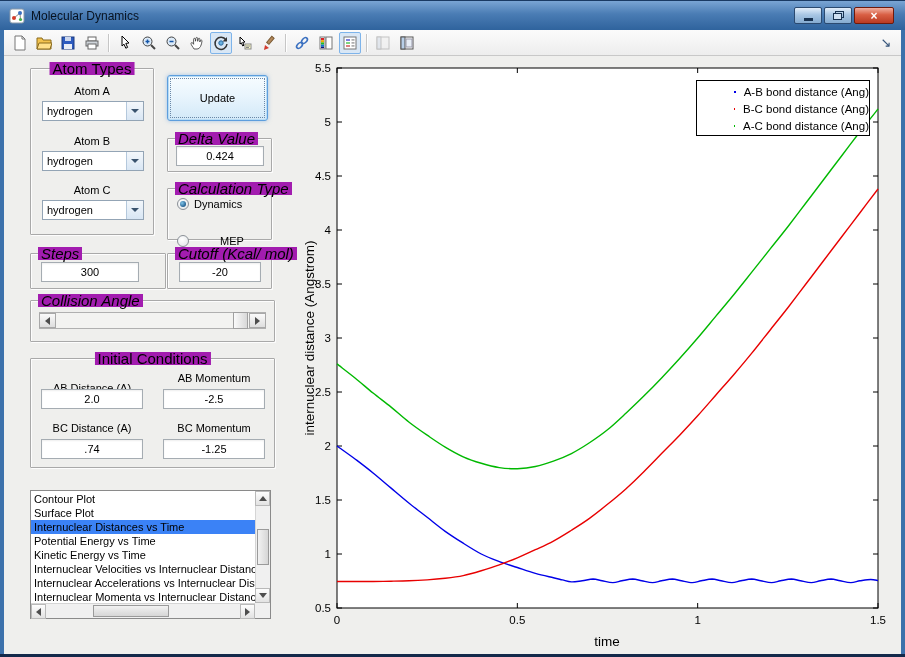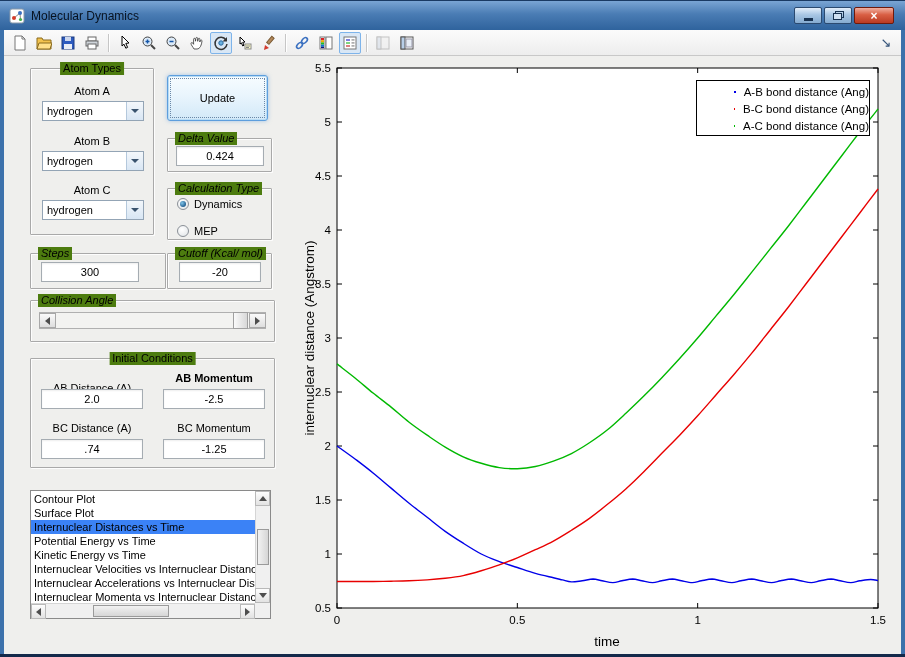--- a/index.html
+++ b/index.html
@@ -28,21 +28,21 @@
   .tbtn svg{width:16px;height:16px;display:block;}
   .tbtn.pressed{background:#d9e7f5;border-color:#7eb4ea;}
   .tbtn.disabled{opacity:.45;}
   .tsep{width:1px;height:18px;background:#c6c6c6;box-shadow:1px 0 0 #fff;margin:0 3px;}
   .dock{margin-left:auto;margin-right:4px;color:#35547a;font-size:13px;}
 
   
   .content{position:absolute;top:56px;left:4px;right:4px;bottom:3px;background:#efefed;}
 
   .gpanel{position:absolute;border:1px solid #a9a9a9;box-shadow:1px 1px 0 #fdfdfd, inset 1px 1px 0 #fdfdfd;border-radius:1px;}
-  .ptitle{position:absolute;top:-7px;background:#4d7c0f;padding:0 3px;white-space:nowrap;font-size:11px;line-height:13px;}
+  .ptitle{position:absolute;top:-7px;background:#a21caf;padding:0 3px;white-space:nowrap;font-size:15px;line-height:13px;}
   .ptitle.center{left:50%;transform:translateX(-50%);}
   .ptitle.left{left:7px;font-style:italic;}
   .plabel{position:absolute;font-size:11px;white-space:nowrap;}
   .plabel.center{transform:translateX(-50%);}
 
   .edit{position:absolute;height:20px;background:#fff;border:1px solid #a5acb2;text-align:center;font-size:11px;
     font-family:"Liberation Sans",sans-serif;color:#000;box-shadow:inset 0 1px 2px rgba(0,0,0,.07);}
 
   .combo{position:absolute;left:11px;width:102px;height:20px;background:#fff;border:1px solid #93a4b5;display:flex;align-items:center;}
   .combo-text{flex:1;padding-left:4px;font-size:11px;overflow:hidden;white-space:nowrap;}
@@ -279,21 +279,21 @@
     <span class="ptitle left">Delta Value</span>
     <input class="edit" style="left: 8px; top: 7px; width: 88px;" value="0.424">
   </div>
 
   <div class="gpanel" style="left:163px;top:132px;width:105px;height:52px;">
     <span class="ptitle left">Calculation Type</span>
     <div class="radio-row" style="top:8px;">
       <span class="radio checked"></span>
       <span>Dynamics</span>
     </div>
-    <div class="radio-row" style="top:35px;">
+    <div class="radio-row" style="top:45px;gap:26px;">
       <span class="radio"></span>
       <span>MEP</span>
     </div>
   </div>
 
   <div class="gpanel" style="left:26px;top:197px;width:136px;height:36px;">
     <span class="ptitle left">Steps</span>
     <input class="edit" style="left: 10px; top: 8px; width: 98px;" value="300">
   </div>
 
@@ -312,21 +312,21 @@
       <span class="sl-thumb"></span>
       <span class="sl-btn right">
           <span class="tri-right"></span>
         </span>
     </div>
   </div>
 
   <div class="gpanel" style="left:26px;top:302px;width:245px;height:110px;">
     <span class="ptitle center">Initial Conditions</span>
     <span class="plabel center" style="left:61px;top:23px;">AB Distance (A)</span>
-    <span class="plabel center" style="left:183px;top:13px;font-weight:bold;">AB Momentum</span>
+    <span class="plabel center" style="left:183px;top:13px;">AB Momentum</span>
     <input class="edit" style="left: 10px; top: 30px; width: 102px;" value="2.0">
     <input class="edit" style="left: 132px; top: 30px; width: 102px;" value="-2.5">
     <span class="plabel center" style="left:61px;top:63px;">BC Distance (A)</span>
     <span class="plabel center" style="left:183px;top:63px;">BC Momentum</span>
     <input class="edit" style="left: 10px; top: 80px; width: 102px;" value=".74">
     <input class="edit" style="left: 132px; top: 80px; width: 102px;" value="-1.25">
   </div>
 
   <div class="listbox">
     <div class="list-items">

